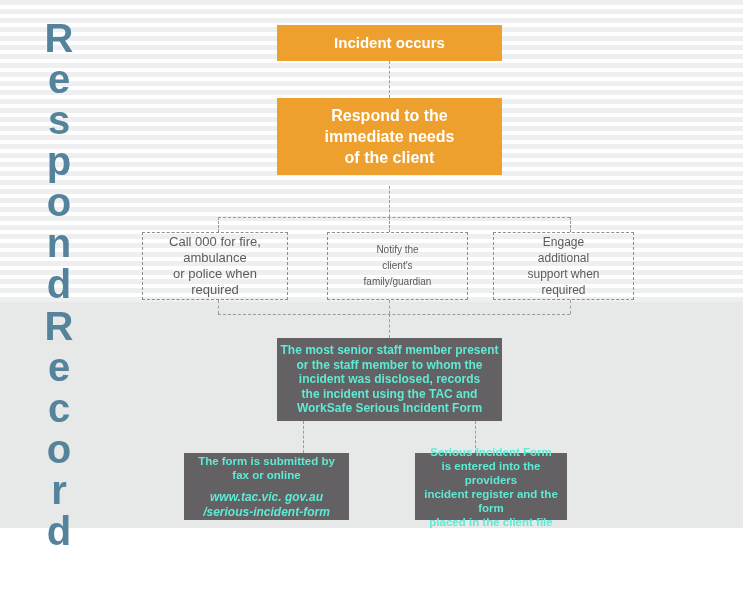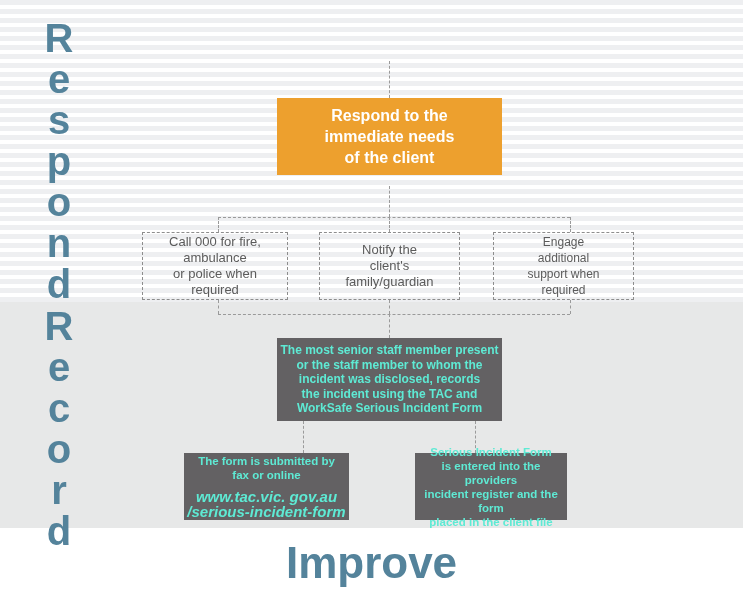--- a/index.html
+++ b/index.html
@@ -133,42 +133,42 @@
   }
   #node-respond-needs {
     left: 277px; top: 98px; width: 225px; height: 77px;
     font-size: 16px; line-height: 21px;
   }
   #node-call-000 {
     left: 142px; top: 232px; width: 146px; height: 68px;
     font-size: 13px; line-height: 16px;
   }
   #node-notify-family {
-    left: 319px; top: 232px; width: 141px; height: 68px;
-    font-size: 13px; line-height: 16px;
+    left: 327px; top: 232px; width: 141px; height: 68px;
+    font-size: 10px; line-height: 16px;
   }
   #node-engage-support {
     left: 493px; top: 232px; width: 141px; height: 68px;
     font-size: 12px; line-height: 16px;
   }
   #node-record-incident {
     left: 277px; top: 338px; width: 225px; height: 83px;
     font-size: 12px; line-height: 14.5px;
   }
   #node-form-submitted {
     left: 184px; top: 453px; width: 165px; height: 67px;
     font-size: 11.5px; line-height: 14px;
     flex-direction: column;
   }
   #node-serious-form {
     left: 415px; top: 453px; width: 152px; height: 67px;
     font-size: 11.5px; line-height: 14px;
   }
   #node-form-submitted .node-subtext {
-    font-size: 15px;
+    font-size: 12px;
     line-height: 14.5px;
     margin-top: 8px;
   }
 
   
   .conn {
     position: absolute;
   }
   .conn-v {
     border-left: 1px dashed #9a9a9a;
@@ -233,20 +233,23 @@
 
   <div class="conn conn-v" id="conn-left-up"></div>
   <div class="conn conn-v" id="conn-mid-up"></div>
   <div class="conn conn-v" id="conn-right-up"></div>
   <div class="conn conn-h" id="conn-bus-bottom"></div>
   <div class="conn conn-v" id="conn-bus-to-record"></div>
 
   <div class="conn conn-v" id="conn-record-left-drop"></div>
   <div class="conn conn-v" id="conn-record-right-drop"></div>
 
+  <div class="node node-orange" id="node-incident-occurs">
+    <span class="node-text">Incident occurs</span>
+  </div>
 
   <div class="node node-orange" id="node-respond-needs">
     <span class="node-text">Respond to the
 immediate needs
 of the client</span>
   </div>
 
   <div class="node node-dashed" id="node-call-000">
     <span class="node-text">Call 000 for fire,
 ambulance
@@ -282,17 +285,14 @@
 /serious-incident-form</span>
   </div>
 
   <div class="node node-gray" id="node-serious-form">
     <span class="node-text">Serious Incident Form
 is entered into the providers
 incident register and the form
 placed in the client file</span>
   </div>
 
-  <div id="label-improve">
-    <span>Improve</span>
-  </div>
 
 </div>
 
 </body></html>

